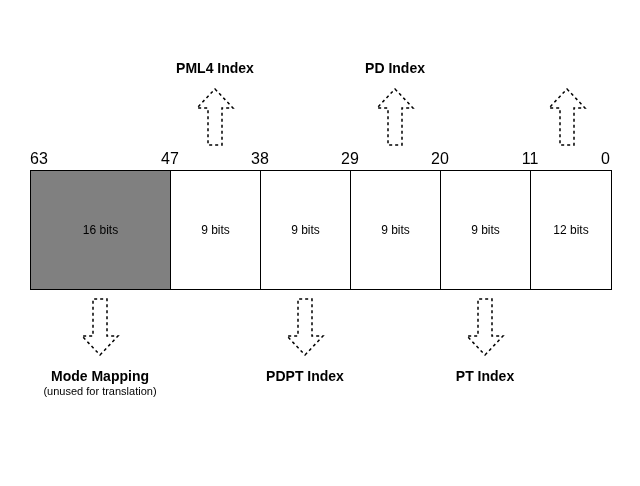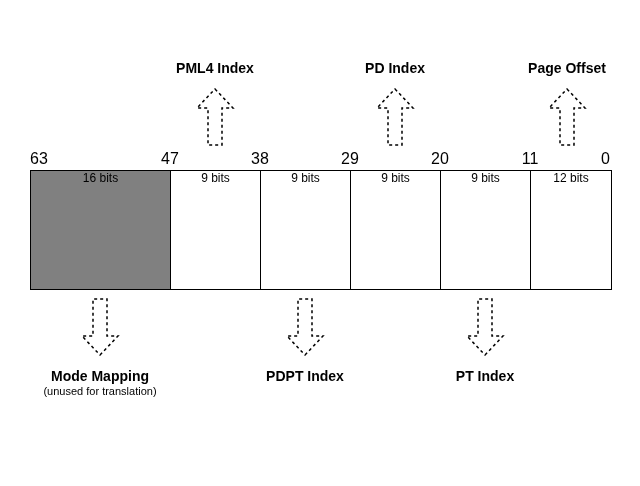--- a/index.html
+++ b/index.html
@@ -32,21 +32,21 @@
     position:absolute;
     left:30px;top:170px;
     width:580px;height:118px;
     display:flex;
     border:1px solid #000;
     box-sizing:content-box;
     background:#fff;
   }
   .seg{
     display:flex;
-    align-items:flex-start;
+    align-items:center;
     justify-content:center;
     font-size:12px;
     border-right:1px solid #000;
     box-sizing:border-box;
     height:100%;
   }
   .seg:last-child{border-right:none;}
   .seg-0{width:140px;}
   .seg-1,.seg-2,.seg-3,.seg-4{width:90px;}
   .seg-5{width:80px;}
@@ -74,21 +74,20 @@
   }
   svg{display:block;}
 </style>
 </head>
 <body>
 
 <div class="canvas">
 
   <div class="toplabel" style="left:215px">PML4 Index</div>
   <div class="toplabel" style="left:395px">PD Index</div>
-  <div class="toplabel" style="left:567px">Page Offset</div>
 
   <div class="arrow arrow-up" style="left:215px">
     <svg width="40" height="58" viewBox="0 0 40 58">
       <polygon points="20,1 38,20 27,20 27,57 13,57 13,20 2,20" fill="#ffffff" stroke="#000000" stroke-width="1.5" stroke-dasharray="3,3"></polygon>
     </svg>
   </div>
   <div class="arrow arrow-up" style="left:395px">
     <svg width="40" height="58" viewBox="0 0 40 58">
       <polygon points="20,1 38,20 27,20 27,57 13,57 13,20 2,20" fill="#ffffff" stroke="#000000" stroke-width="1.5" stroke-dasharray="3,3"></polygon>
     </svg>

